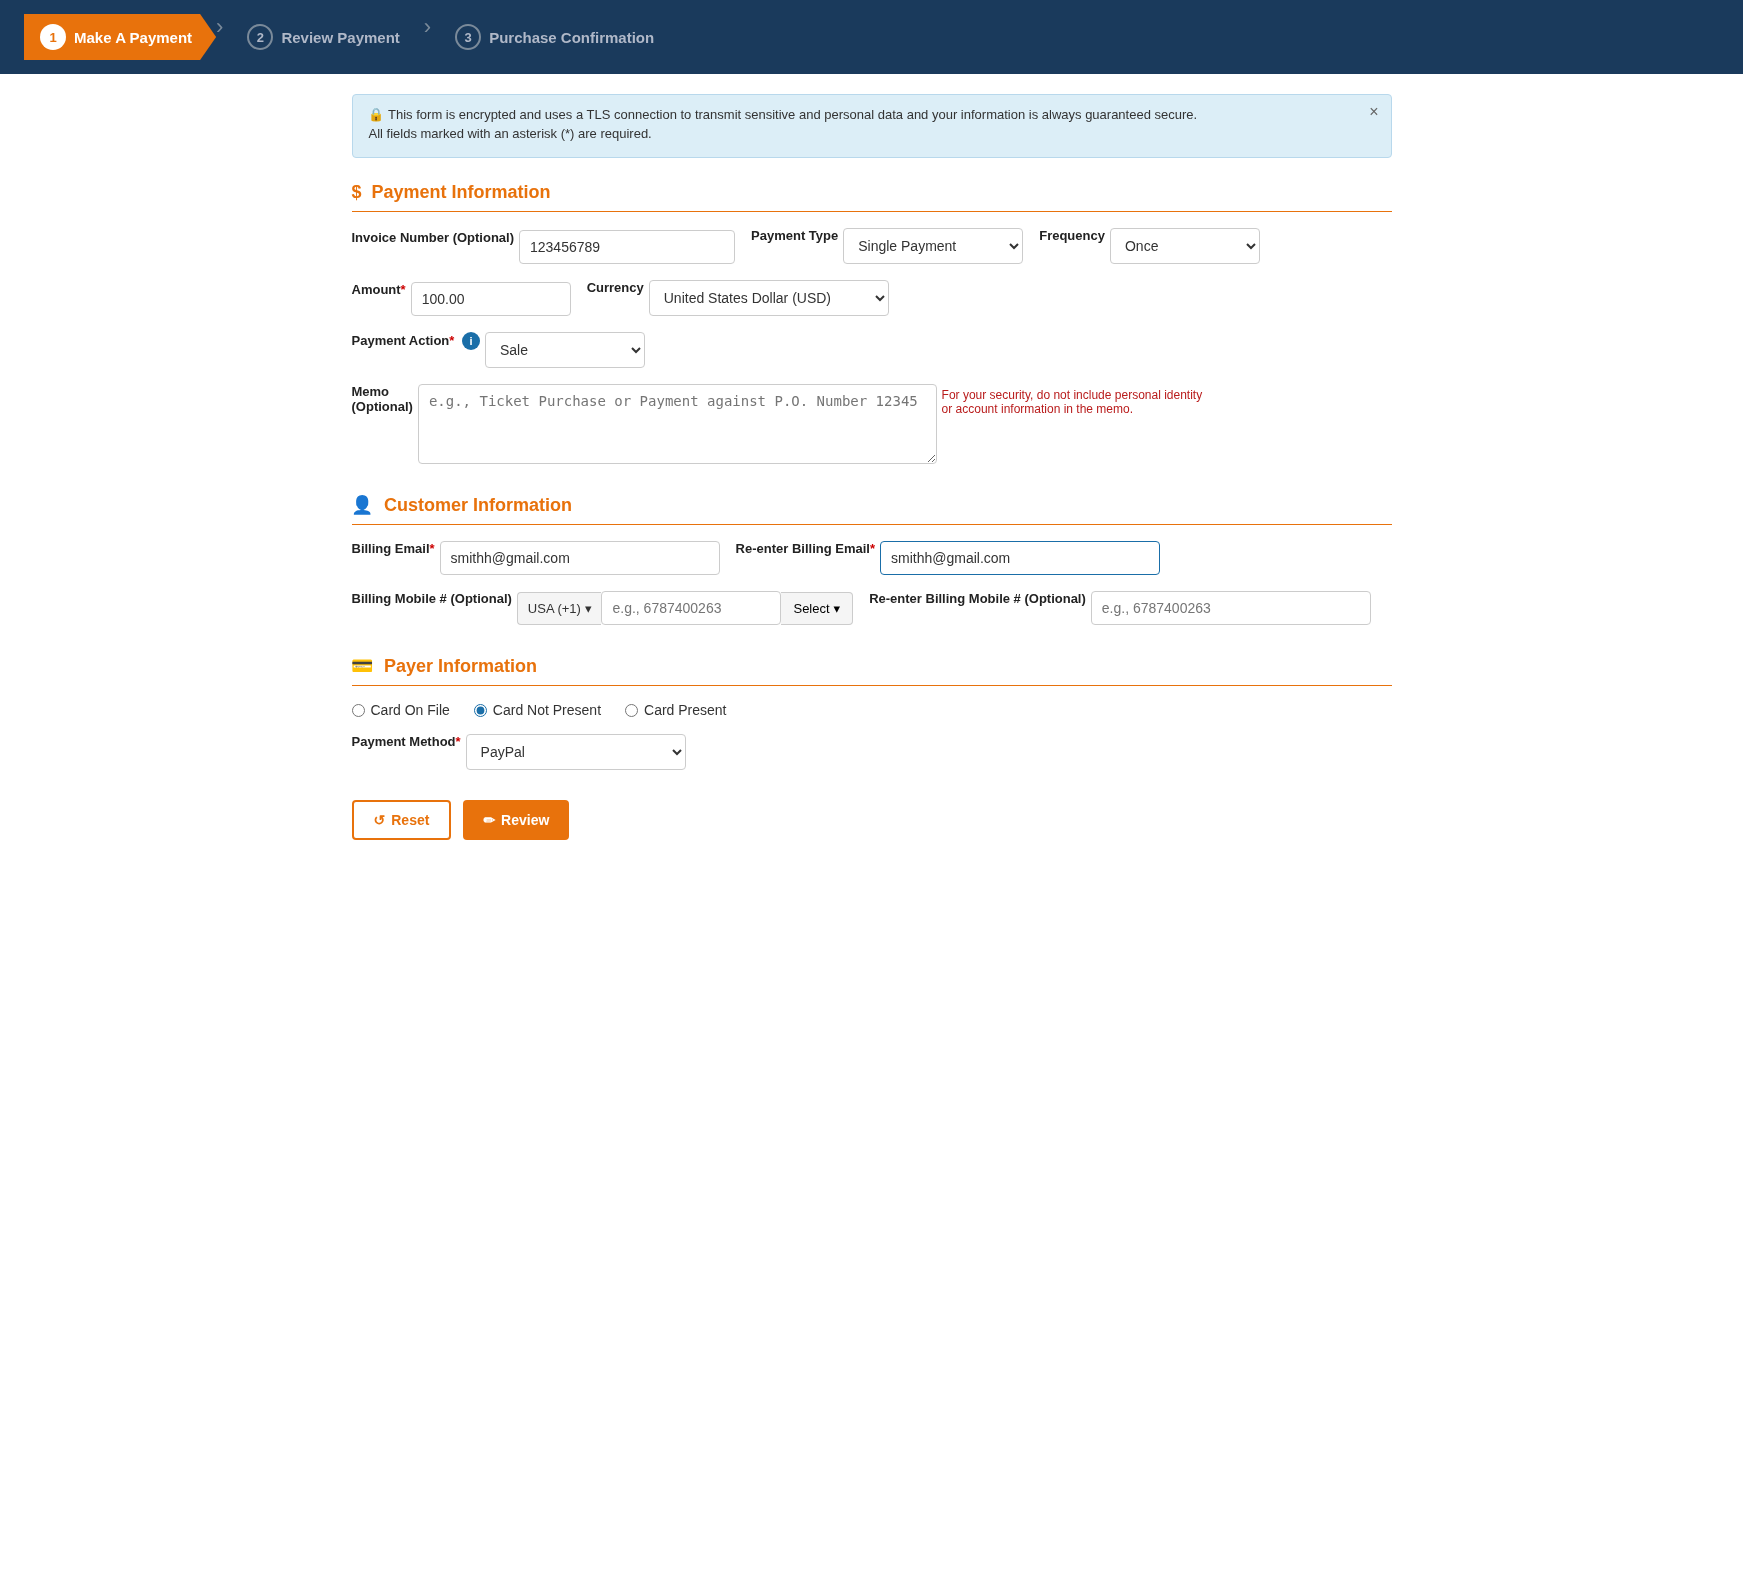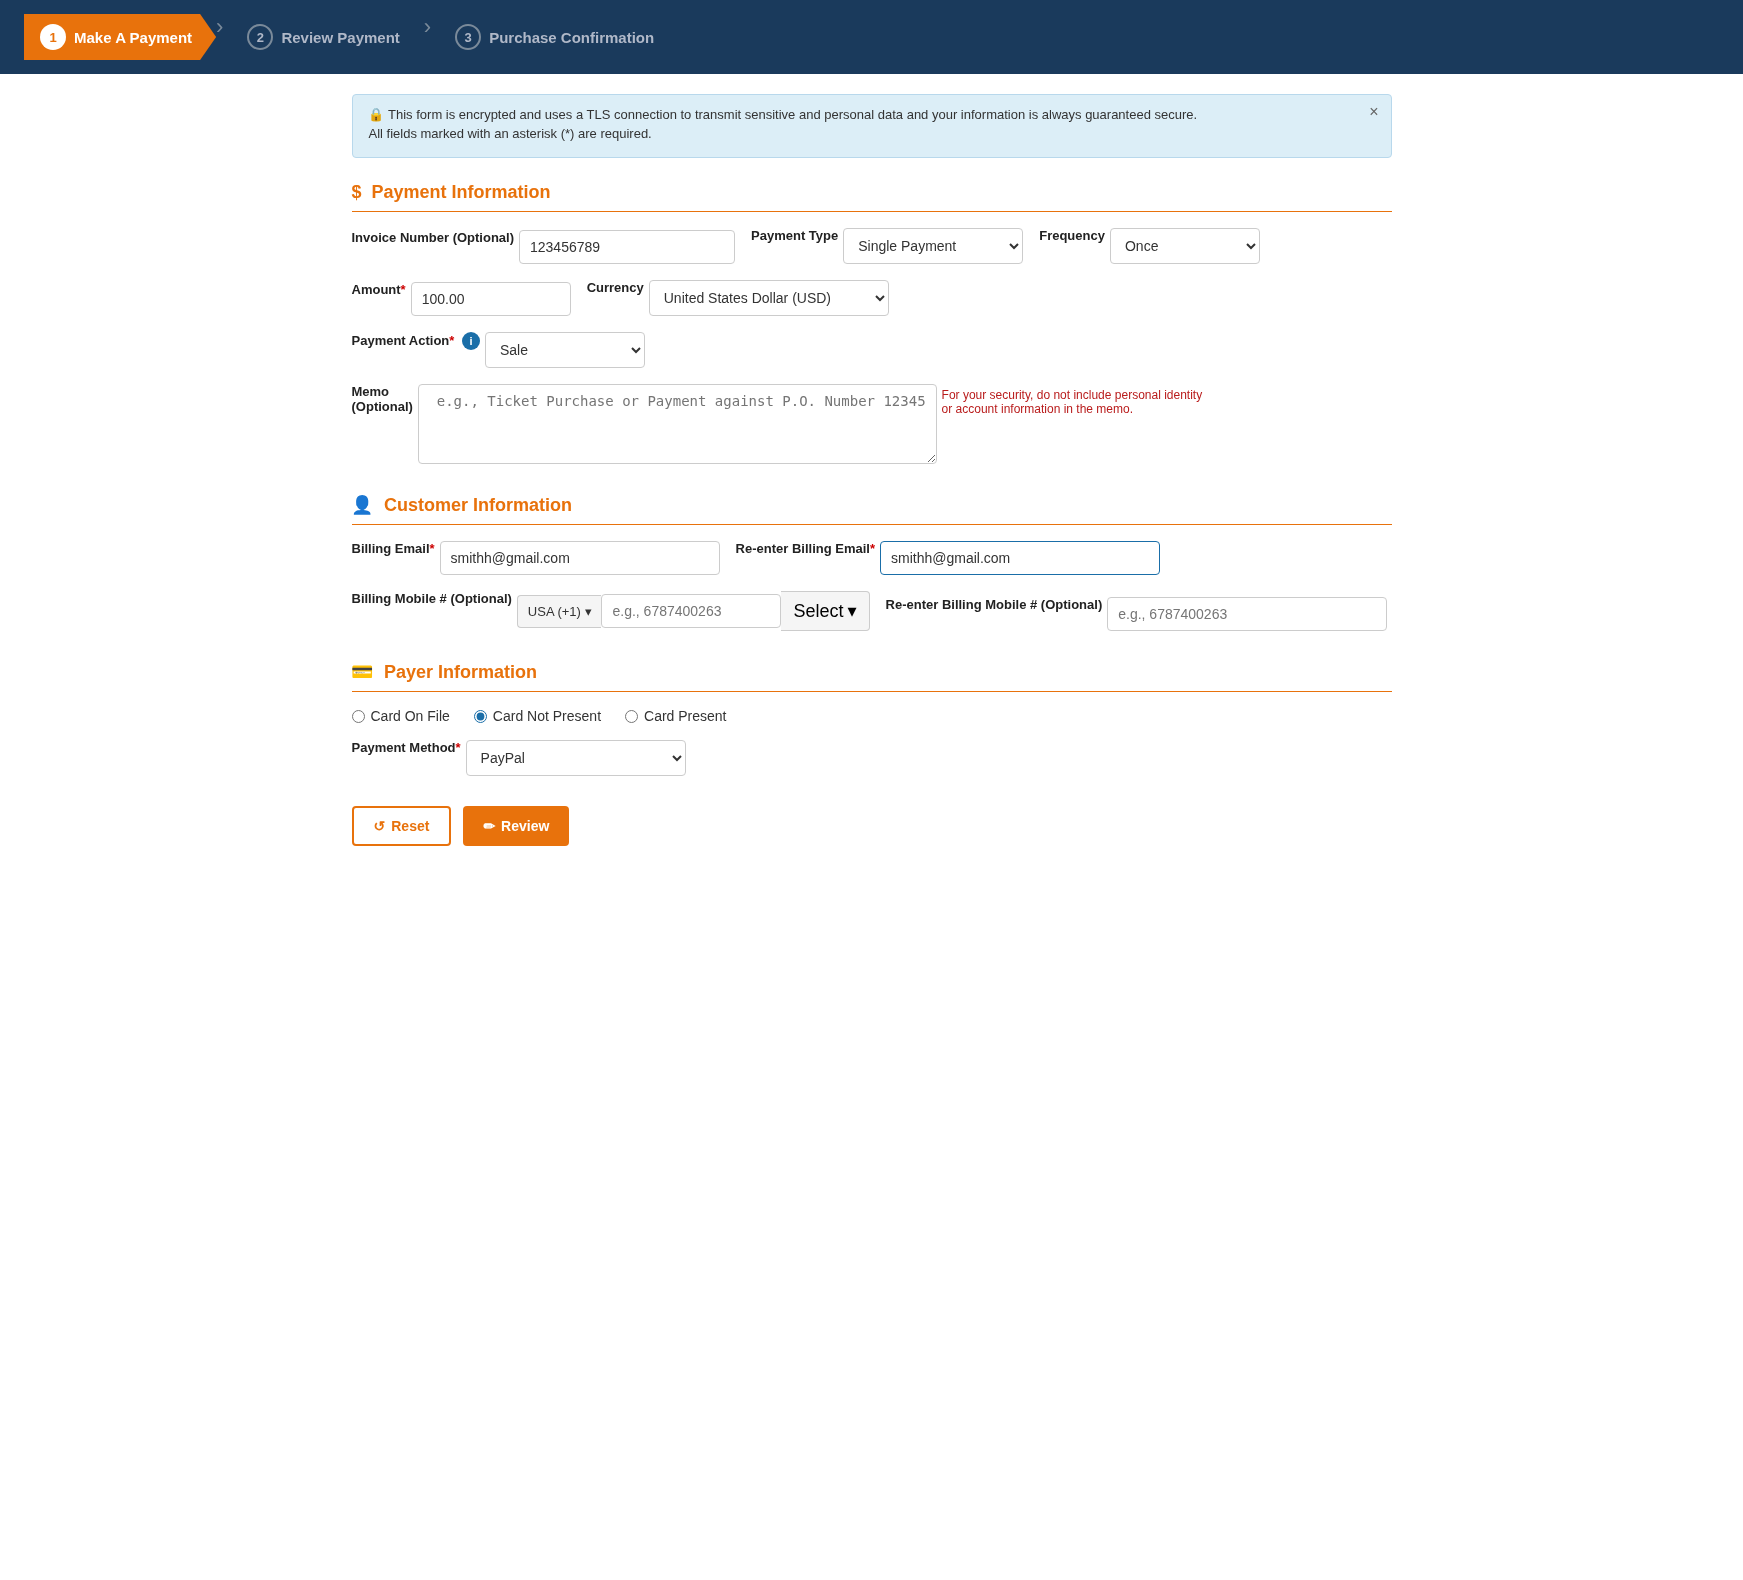--- a/index.html
+++ b/index.html
@@ -112,21 +112,21 @@
       background: #fff;
       outline: none;
     }
 
     .input-invoice { width: 216px; }
     .input-payment-type { width: 180px; }
     .input-frequency { width: 150px; }
     .input-amount { width: 160px; }
     .input-currency { width: 240px; }
     .input-action { width: 160px; }
-    .input-memo { width: 100%; height: 80px; resize: vertical; text-align: right; }
+    .input-memo { width: 100%; height: 80px; resize: vertical; }
 
     .memo-hint {
       font-size: 12px;
       color: #b91c1c;
       margin-top: 4px;
     }
 
     
     .input-name { width: 250px; }
     .input-email { width: 280px; }
@@ -161,21 +161,21 @@
       padding: 8px 10px;
       width: 180px;
     }
     .phone-select-btn {
       border: 1px solid #ccc;
       border-left: none;
       border-radius: 0 4px 4px 0;
       padding: 8px 12px;
       background: #f5f5f5;
       cursor: pointer;
-      font-size: 18px;
+      font-size: 13px;
       display: flex;
       align-items: flex-end;
       gap: 4px;
     }
 
     
     .radio-group {
       display: flex;
       gap: 24px;
       align-items: center;

